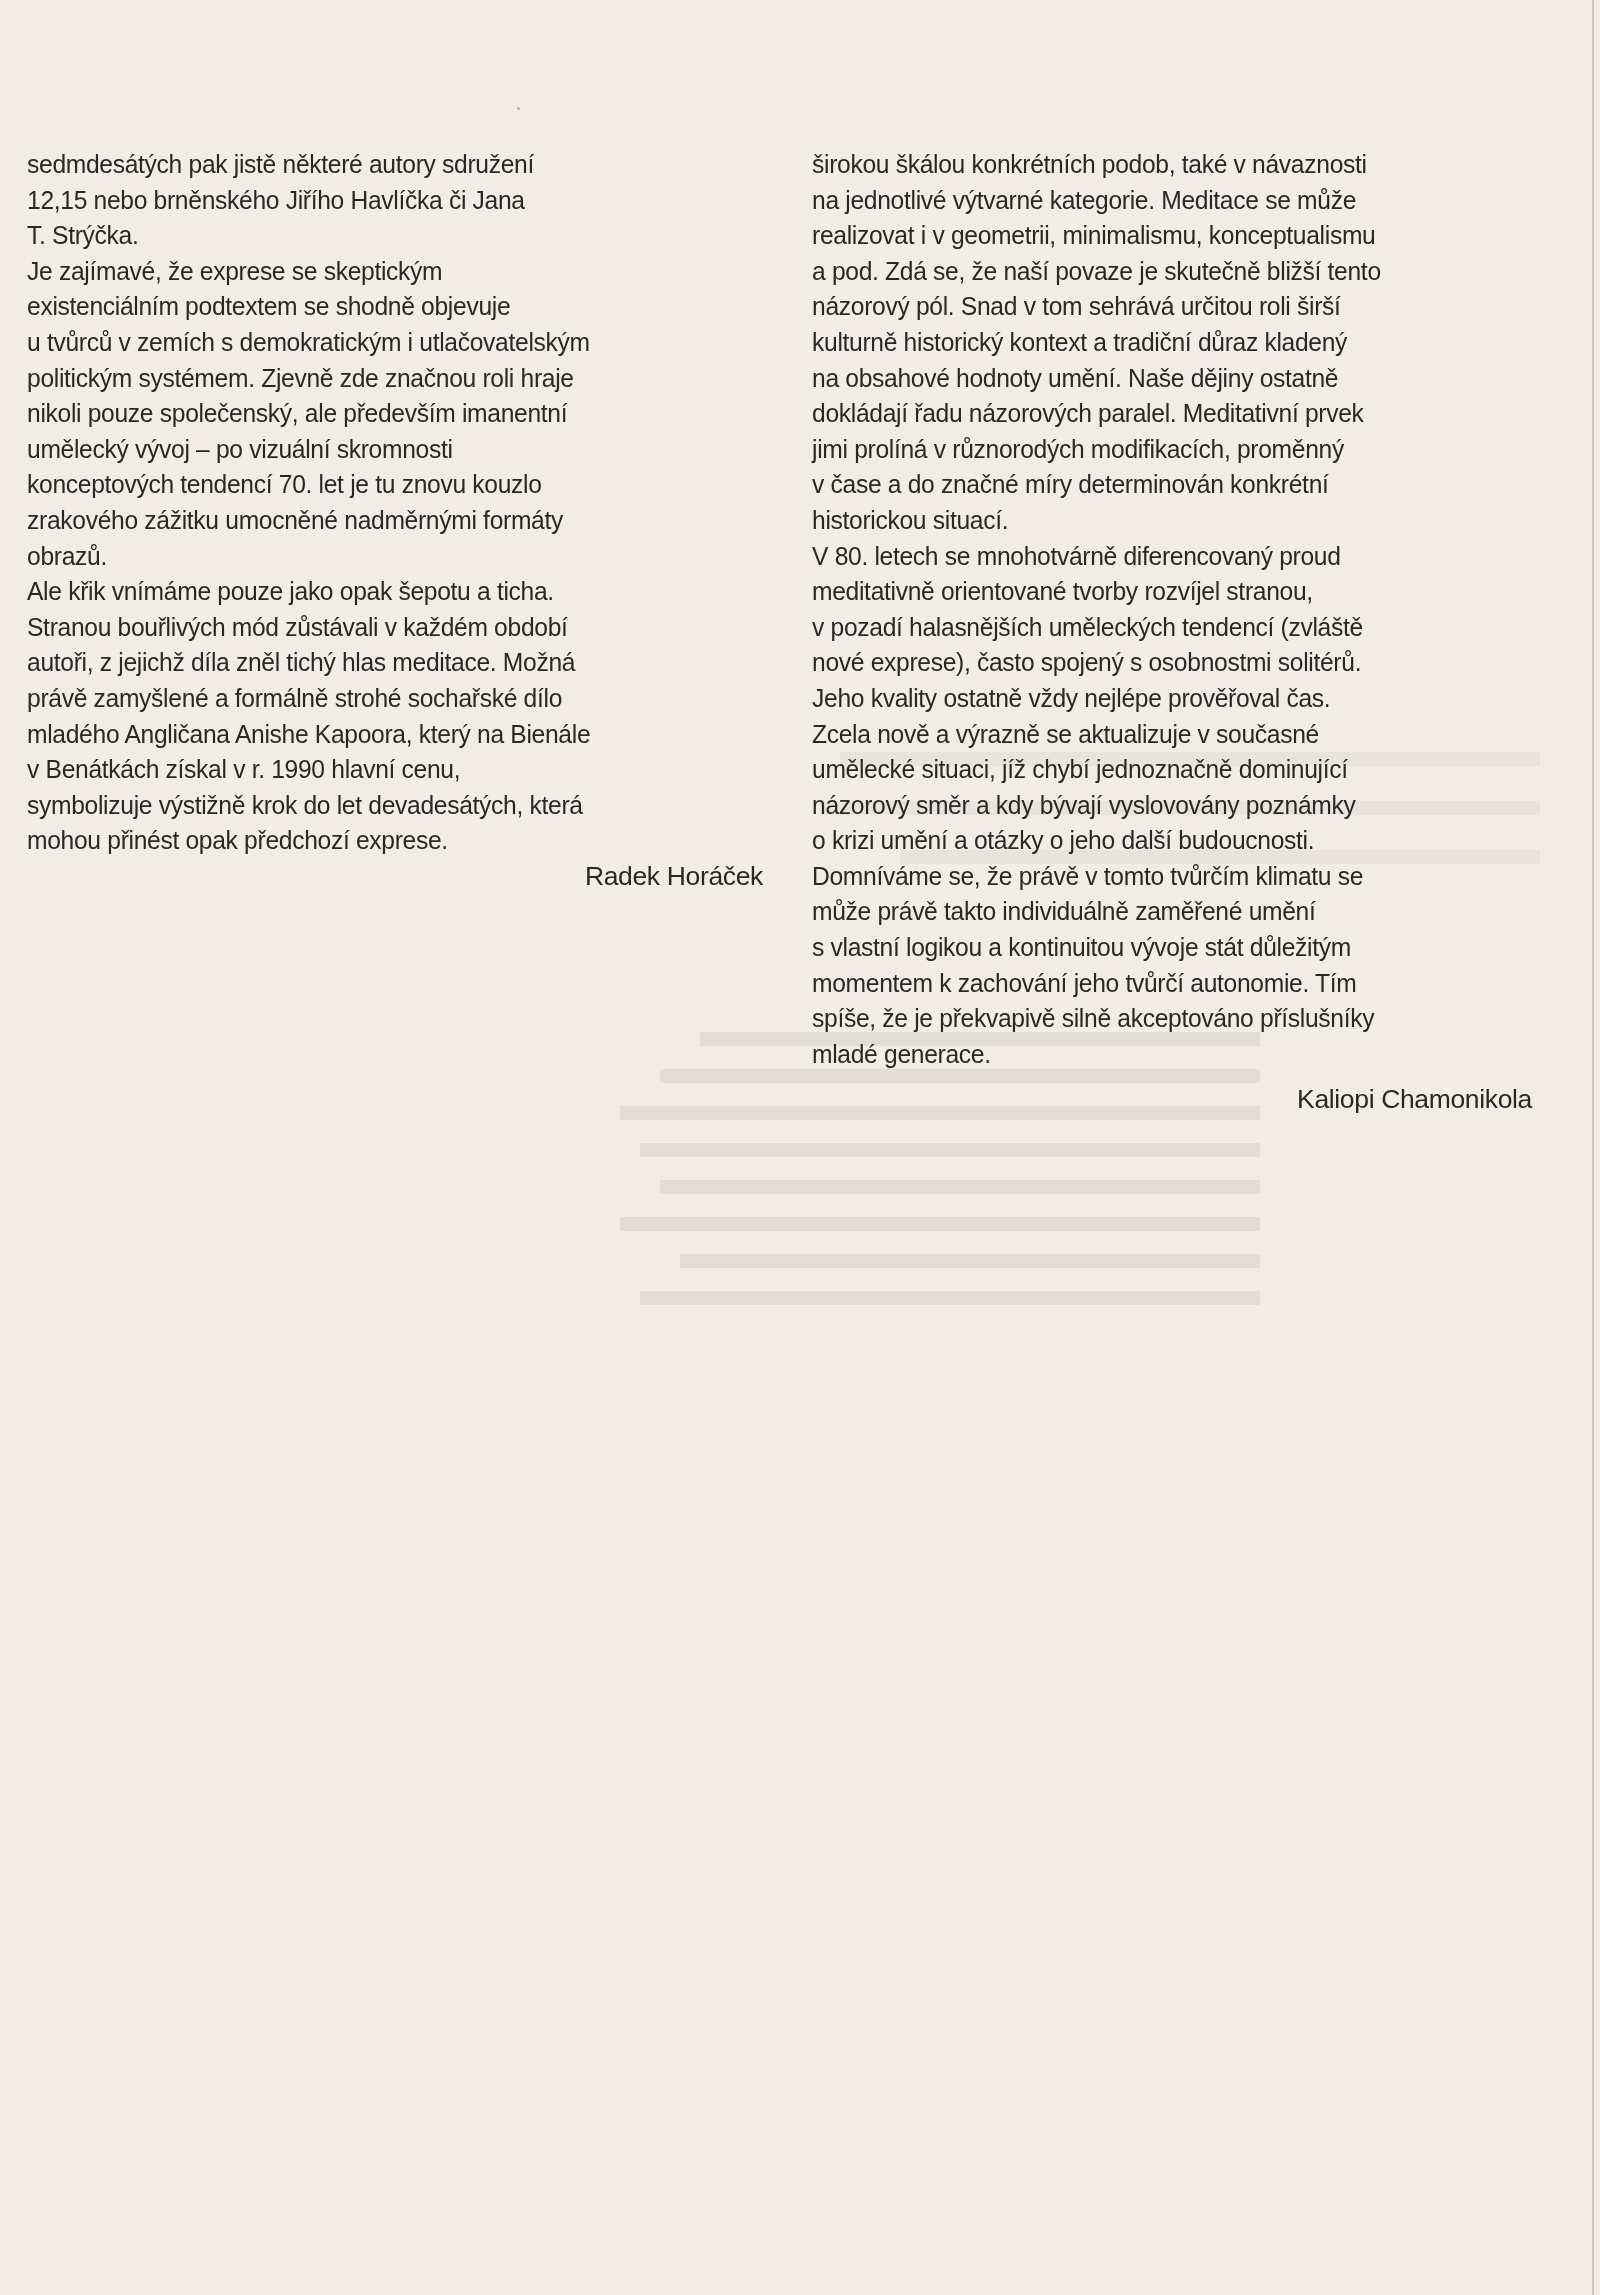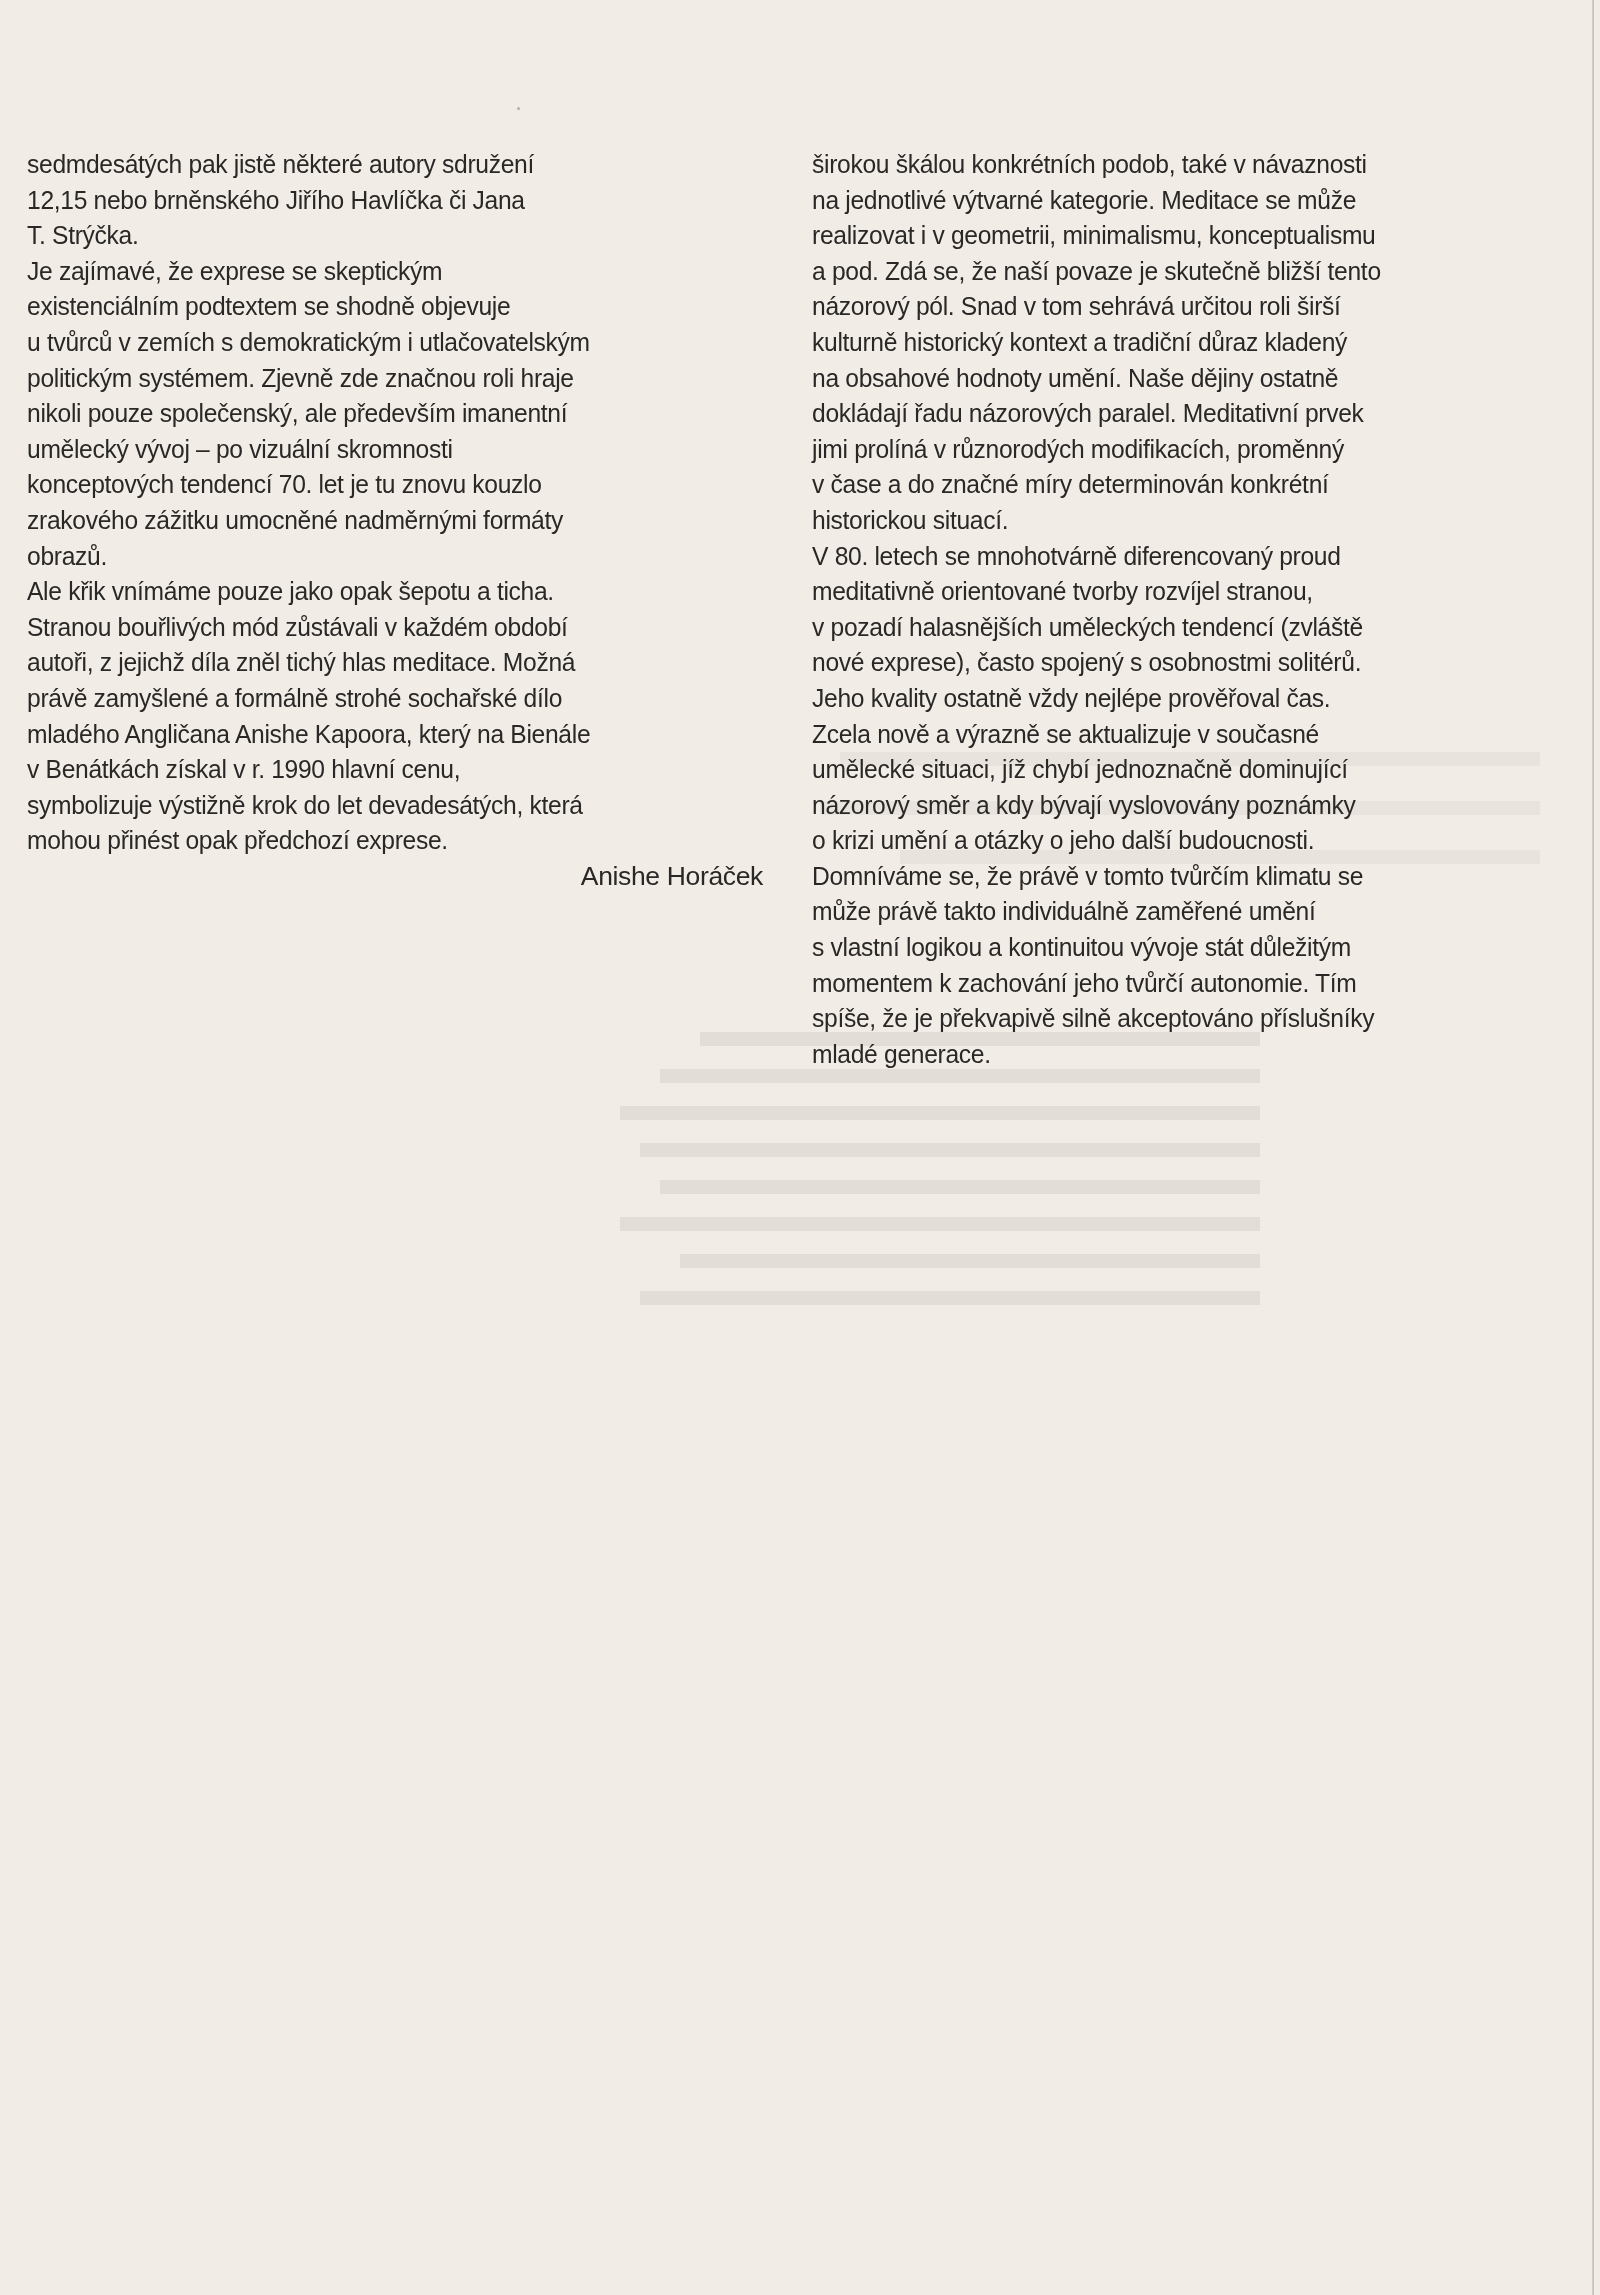--- a/index.html
+++ b/index.html
@@ -108,21 +108,21 @@
   <span class="line">zrakového zážitku umocněné nadměrnými formáty</span>
   <span class="line">obrazů.</span>
   <span class="line">Ale křik vnímáme pouze jako opak šepotu a ticha.</span>
   <span class="line">Stranou bouřlivých mód zůstávali v každém období</span>
   <span class="line">autoři, z jejichž díla zněl tichý hlas meditace. Možná</span>
   <span class="line">právě zamyšlené a formálně strohé sochařské dílo</span>
   <span class="line">mladého Angličana Anishe Kapoora, který na Bienále</span>
   <span class="line">v Benátkách získal v r. 1990 hlavní cenu,</span>
   <span class="line">symbolizuje výstižně krok do let devadesátých, která</span>
   <span class="line">mohou přinést opak předchozí exprese.</span>
-  <span class="signature">Anishe Horáček</span>
+  <span class="signature">Radek Horáček</span>
 </div>
 
 <div class="column col-right">
   <span class="line">širokou škálou konkrétních podob, také v návaznosti</span>
   <span class="line">na jednotlivé výtvarné kategorie. Meditace se může</span>
   <span class="line">realizovat i v geometrii, minimalismu, konceptualismu</span>
   <span class="line">a pod. Zdá se, že naší povaze je skutečně bližší tento</span>
   <span class="line">názorový pól. Snad v tom sehrává určitou roli širší</span>
   <span class="line">kulturně historický kontext a tradiční důraz kladený</span>
   <span class="line">na obsahové hodnoty umění. Naše dějiny ostatně</span>
@@ -138,13 +138,14 @@
   <span class="line">Zcela nově a výrazně se aktualizuje v současné</span>
   <span class="line">umělecké situaci, jíž chybí jednoznačně dominující</span>
   <span class="line">názorový směr a kdy bývají vyslovovány poznámky</span>
   <span class="line">o krizi umění a otázky o jeho další budoucnosti.</span>
   <span class="line">Domníváme se, že právě v tomto tvůrčím klimatu se</span>
   <span class="line">může právě takto individuálně zaměřené umění</span>
   <span class="line">s vlastní logikou a kontinuitou vývoje stát důležitým</span>
   <span class="line">momentem k zachování jeho tvůrčí autonomie. Tím</span>
   <span class="line">spíše, že je překvapivě silně akceptováno příslušníky</span>
   <span class="line">mladé generace.</span>
+  <span class="signature">Kaliopi Chamonikola</span>
 </div>
 
 </body></html>

